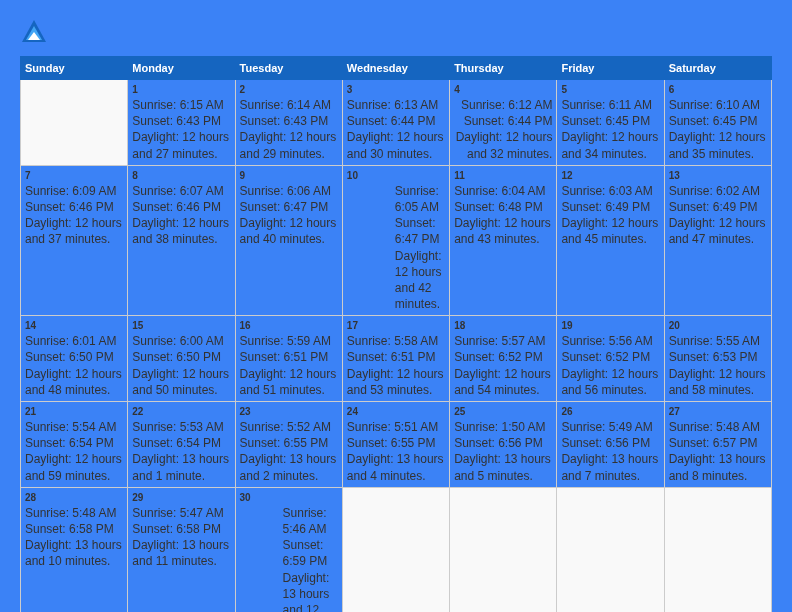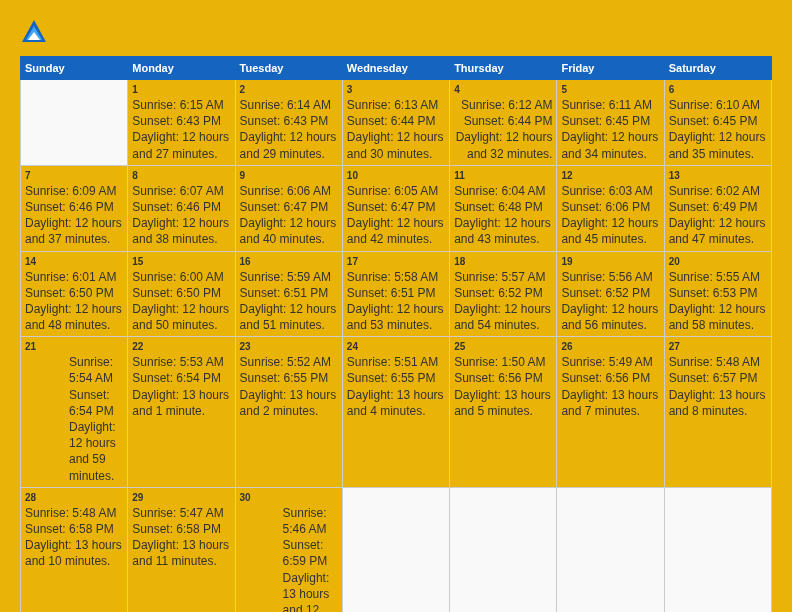--- a/index.html
+++ b/index.html
@@ -7,21 +7,21 @@
       font-family: Arial, sans-serif;
       background: #fff;
       width: 792px;
       height: 612px;
       overflow: hidden;
     }
     .page {
       width: 792px;
       height: 612px;
       padding: 18px 20px 14px 20px;
-      background: #eab308;
+      background: #3b82f6;
     }
     .header {
       display: flex;
       justify-content: space-between;
       align-items: flex-start;
       margin-bottom: 10px;
     }
     .logo {
       display: flex;
       align-items: center;
@@ -195,36 +195,36 @@
           </td>
           <td>
             <span class="day-num">9</span>
             <div class="cell-text" style="white-space: pre-line;">Sunrise: 6:06 AM
 Sunset: 6:47 PM
 Daylight: 12 hours
 and 40 minutes.</div>
           </td>
           <td>
             <span class="day-num">10</span>
-            <div class="cell-text" style="white-space: pre-line;">Sunrise: 6:05 AM
+            <div class="cell-text" style="white-space: pre-line; margin-left: 48px;">Sunrise: 6:05 AM
 Sunset: 6:47 PM
 Daylight: 12 hours
 and 42 minutes.</div>
           </td>
           <td>
             <span class="day-num">11</span>
             <div class="cell-text" style="white-space: pre-line;">Sunrise: 6:04 AM
 Sunset: 6:48 PM
 Daylight: 12 hours
 and 43 minutes.</div>
           </td>
           <td>
             <span class="day-num">12</span>
             <div class="cell-text" style="white-space: pre-line;">Sunrise: 6:03 AM
-Sunset: 6:06 PM
+Sunset: 6:49 PM
 Daylight: 12 hours
 and 45 minutes.</div>
           </td>
           <td>
             <span class="day-num">13</span>
             <div class="cell-text" style="white-space: pre-line;">Sunrise: 6:02 AM
 Sunset: 6:49 PM
 Daylight: 12 hours
 and 47 minutes.</div>
           </td>
@@ -276,21 +276,21 @@
             <span class="day-num">20</span>
             <div class="cell-text" style="white-space: pre-line;">Sunrise: 5:55 AM
 Sunset: 6:53 PM
 Daylight: 12 hours
 and 58 minutes.</div>
           </td>
         </tr>
         <tr>
           <td>
             <span class="day-num">21</span>
-            <div class="cell-text" style="white-space: pre-line; margin-left: 44px;">Sunrise: 5:54 AM
+            <div class="cell-text" style="white-space: pre-line;">Sunrise: 5:54 AM
 Sunset: 6:54 PM
 Daylight: 12 hours
 and 59 minutes.</div>
           </td>
           <td>
             <span class="day-num">22</span>
             <div class="cell-text" style="white-space: pre-line;">Sunrise: 5:53 AM
 Sunset: 6:54 PM
 Daylight: 13 hours
 and 1 minute.</div>

